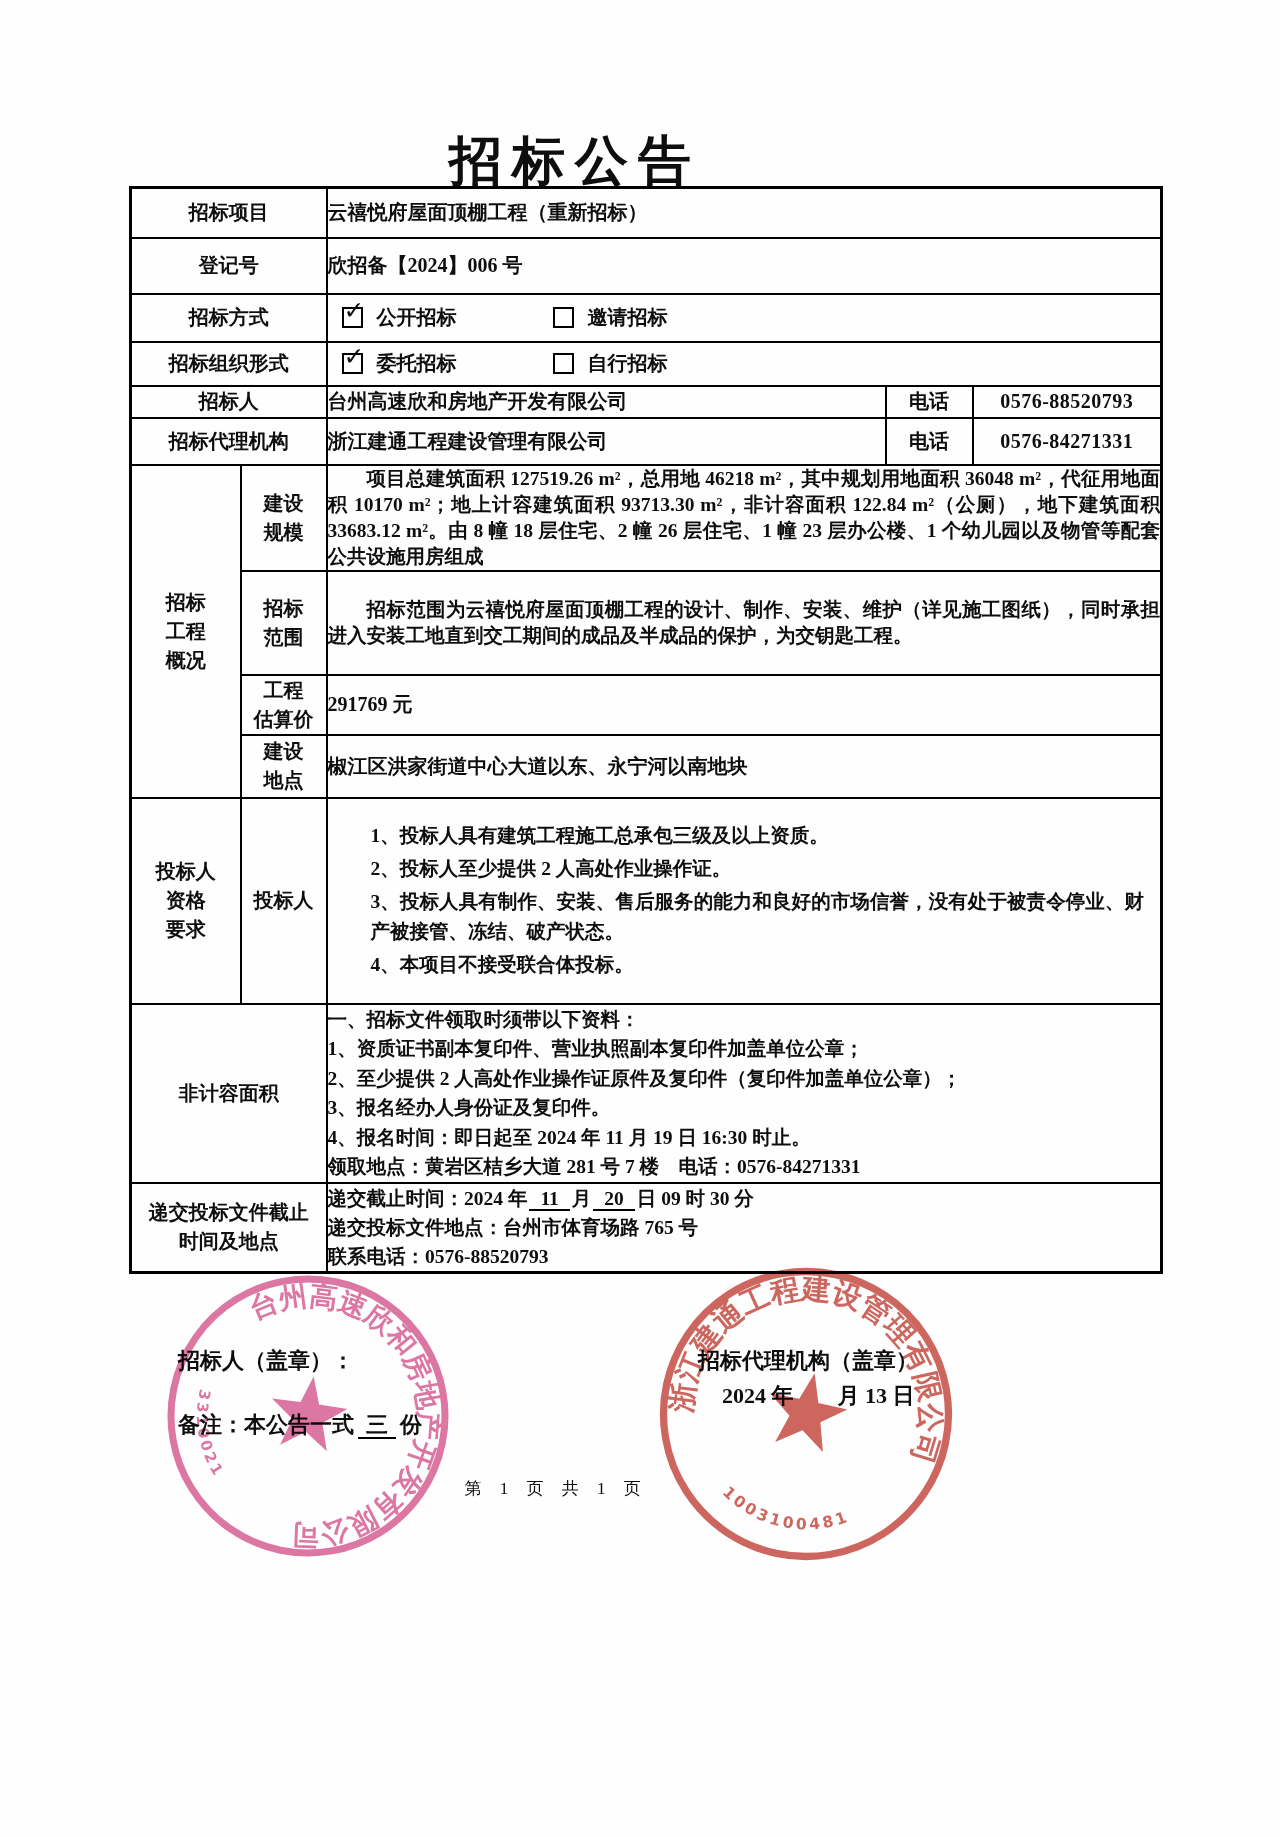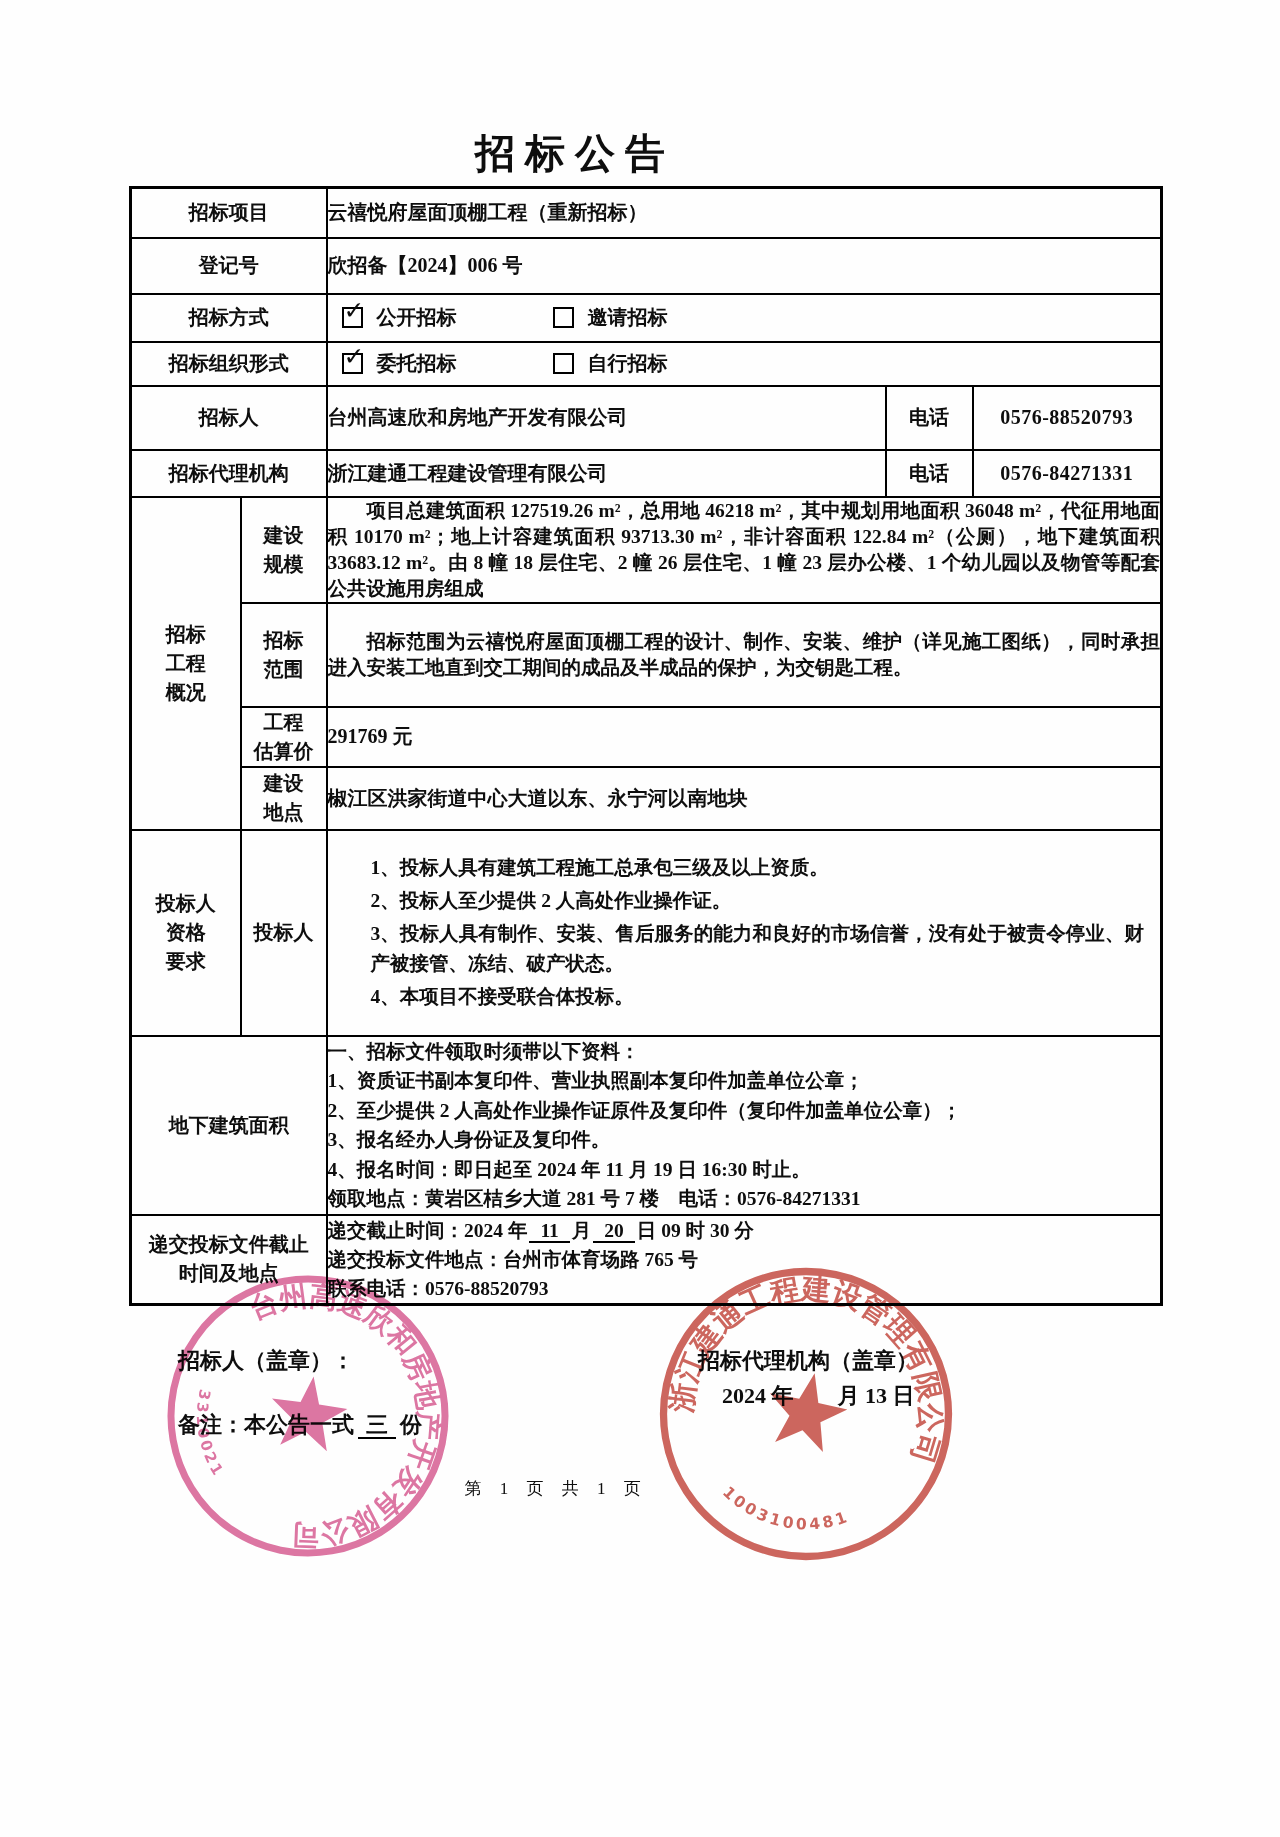--- a/index.html
+++ b/index.html
@@ -3,21 +3,21 @@
 <meta charset="utf-8">
 <style>
   html,body{margin:0;padding:0;}
   body{
     width:1280px;height:1837px;position:relative;background:#fefefe;
     font-family:"Liberation Serif","DejaVu Serif",serif;color:#0e0e0e;
     overflow:hidden;
   }
   .page-title{
     position:absolute;top:126px;left:0;width:1150px;text-align:center;
-    font-size:40px;font-weight:700;letter-spacing:10px;
+    font-size:53px;font-weight:700;letter-spacing:10px;
     font-family:"Liberation Serif","DejaVu Serif",serif;
   }
   table.main{
     position:absolute;left:129px;top:186px;width:1031px;
     border-collapse:collapse;table-layout:fixed;border:3px solid #000;
   }
   table.main td{border:2px solid #000;padding:0;vertical-align:middle;overflow:hidden;}
   .lab{text-align:center;font-weight:700;font-size:20px;line-height:1.45;white-space:pre-line;}
   .lab-sm{font-size:20px;}
   .val{padding:2px 14px;font-size:20px;font-weight:600;}
@@ -111,21 +111,21 @@
           <span>委托招标</span>
         </span>
         <span class="opt second">
           <span class="cb"></span>
           <span>自行招标</span>
         </span>
       </div>
     </td>
   </tr>
 
-  <tr style="height:64px">
+  <tr style="height:32px">
     <td colspan="2" class="lab">招标人</td>
     <td class="val">台州高速欣和房地产开发有限公司</td>
     <td class="tel">电话</td>
     <td class="phone">0576-88520793</td>
   </tr>
 
   <tr style="height:47px">
     <td colspan="2" class="lab">招标代理机构</td>
     <td class="val">浙江建通工程建设管理有限公司</td>
     <td class="tel">电话</td>
@@ -170,21 +170,21 @@
     <td class="lab">投标人</td>
     <td colspan="3" class="content">
       <div class="qitem">1、投标人具有建筑工程施工总承包三级及以上资质。</div>
       <div class="qitem">2、投标人至少提供 2 人高处作业操作证。</div>
       <div class="qitem">3、投标人具有制作、安装、售后服务的能力和良好的市场信誉，没有处于被责令停业、财产被接管、冻结、破产状态。</div>
       <div class="qitem">4、本项目不接受联合体投标。</div>
     </td>
   </tr>
 
   <tr style="height:179px">
-    <td colspan="2" class="lab lab-sm">地下建筑面积</td>
+    <td colspan="2" class="lab lab-sm">非计容面积</td>
     <td colspan="3" class="content">
       <div class="dline">一、招标文件领取时须带以下资料：</div>
       <div class="dline">1、资质证书副本复印件、营业执照副本复印件加盖单位公章；</div>
       <div class="dline">2、至少提供 2 人高处作业操作证原件及复印件（复印件加盖单位公章）；</div>
       <div class="dline">3、报名经办人身份证及复印件。</div>
       <div class="dline">4、报名时间：即日起至 2024 年 11 月 19 日 16:30 时止。</div>
       <div class="dline">领取地点：黄岩区桔乡大道 281 号 7 楼　电话：0576-84271331</div>
     </td>
   </tr>
 

